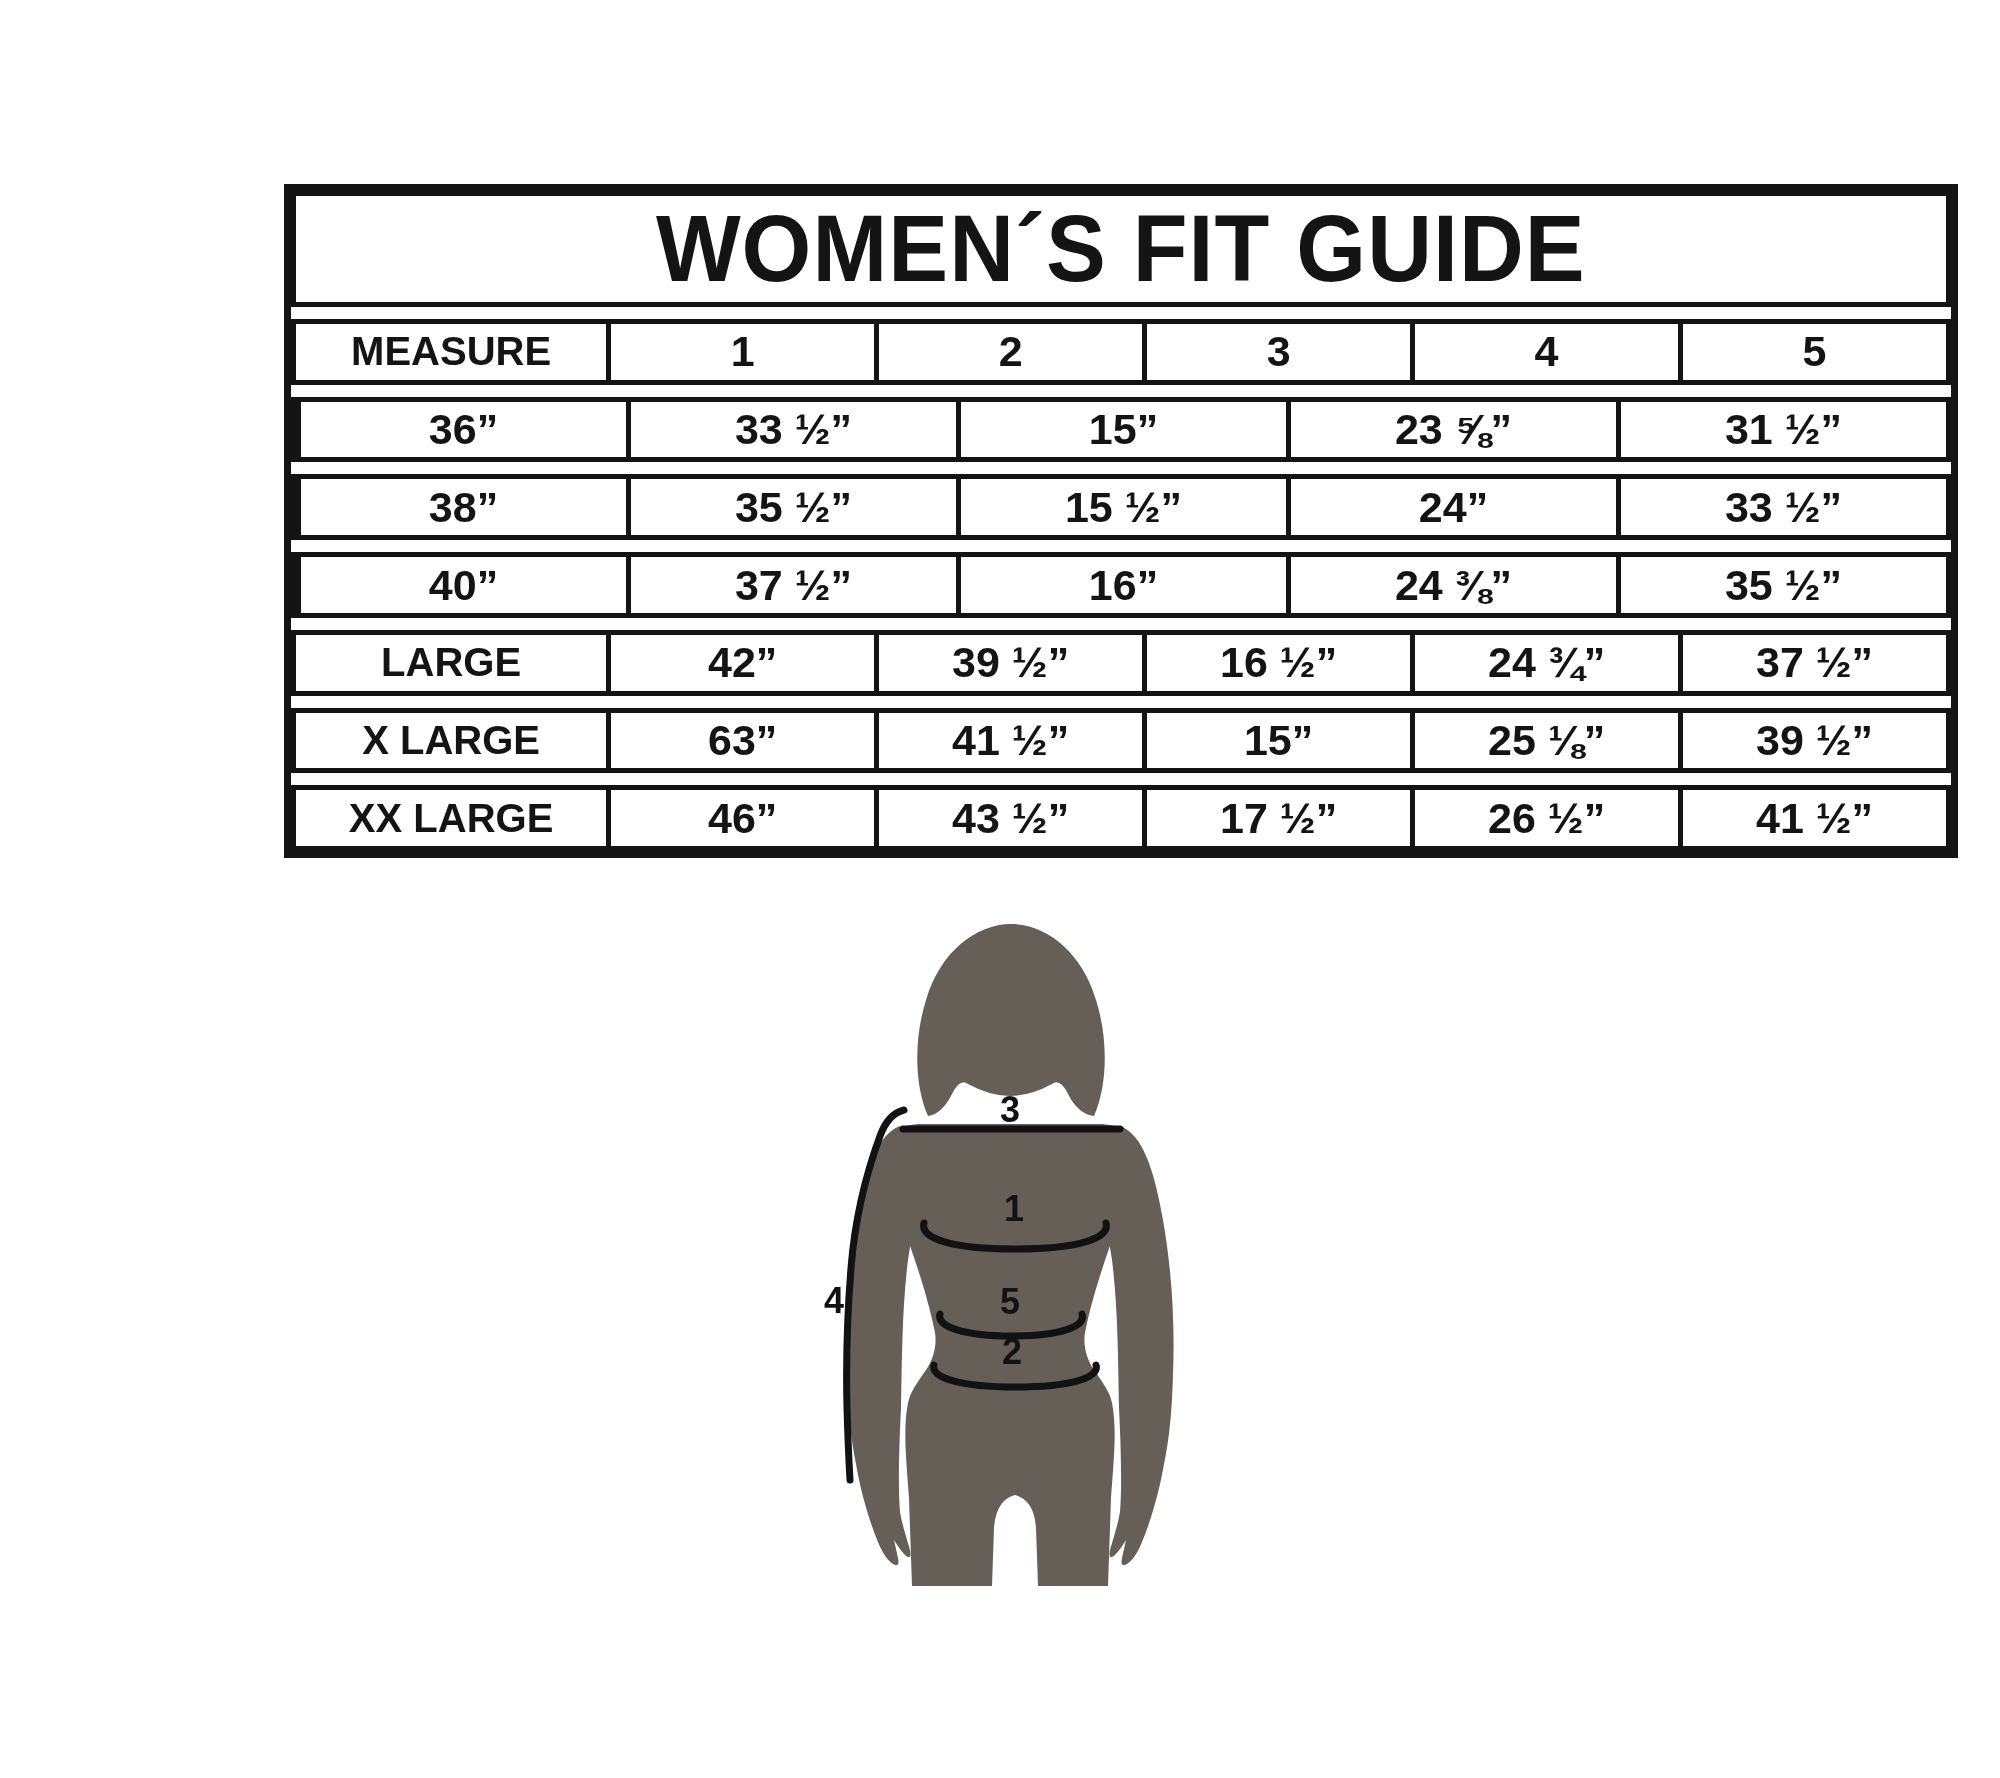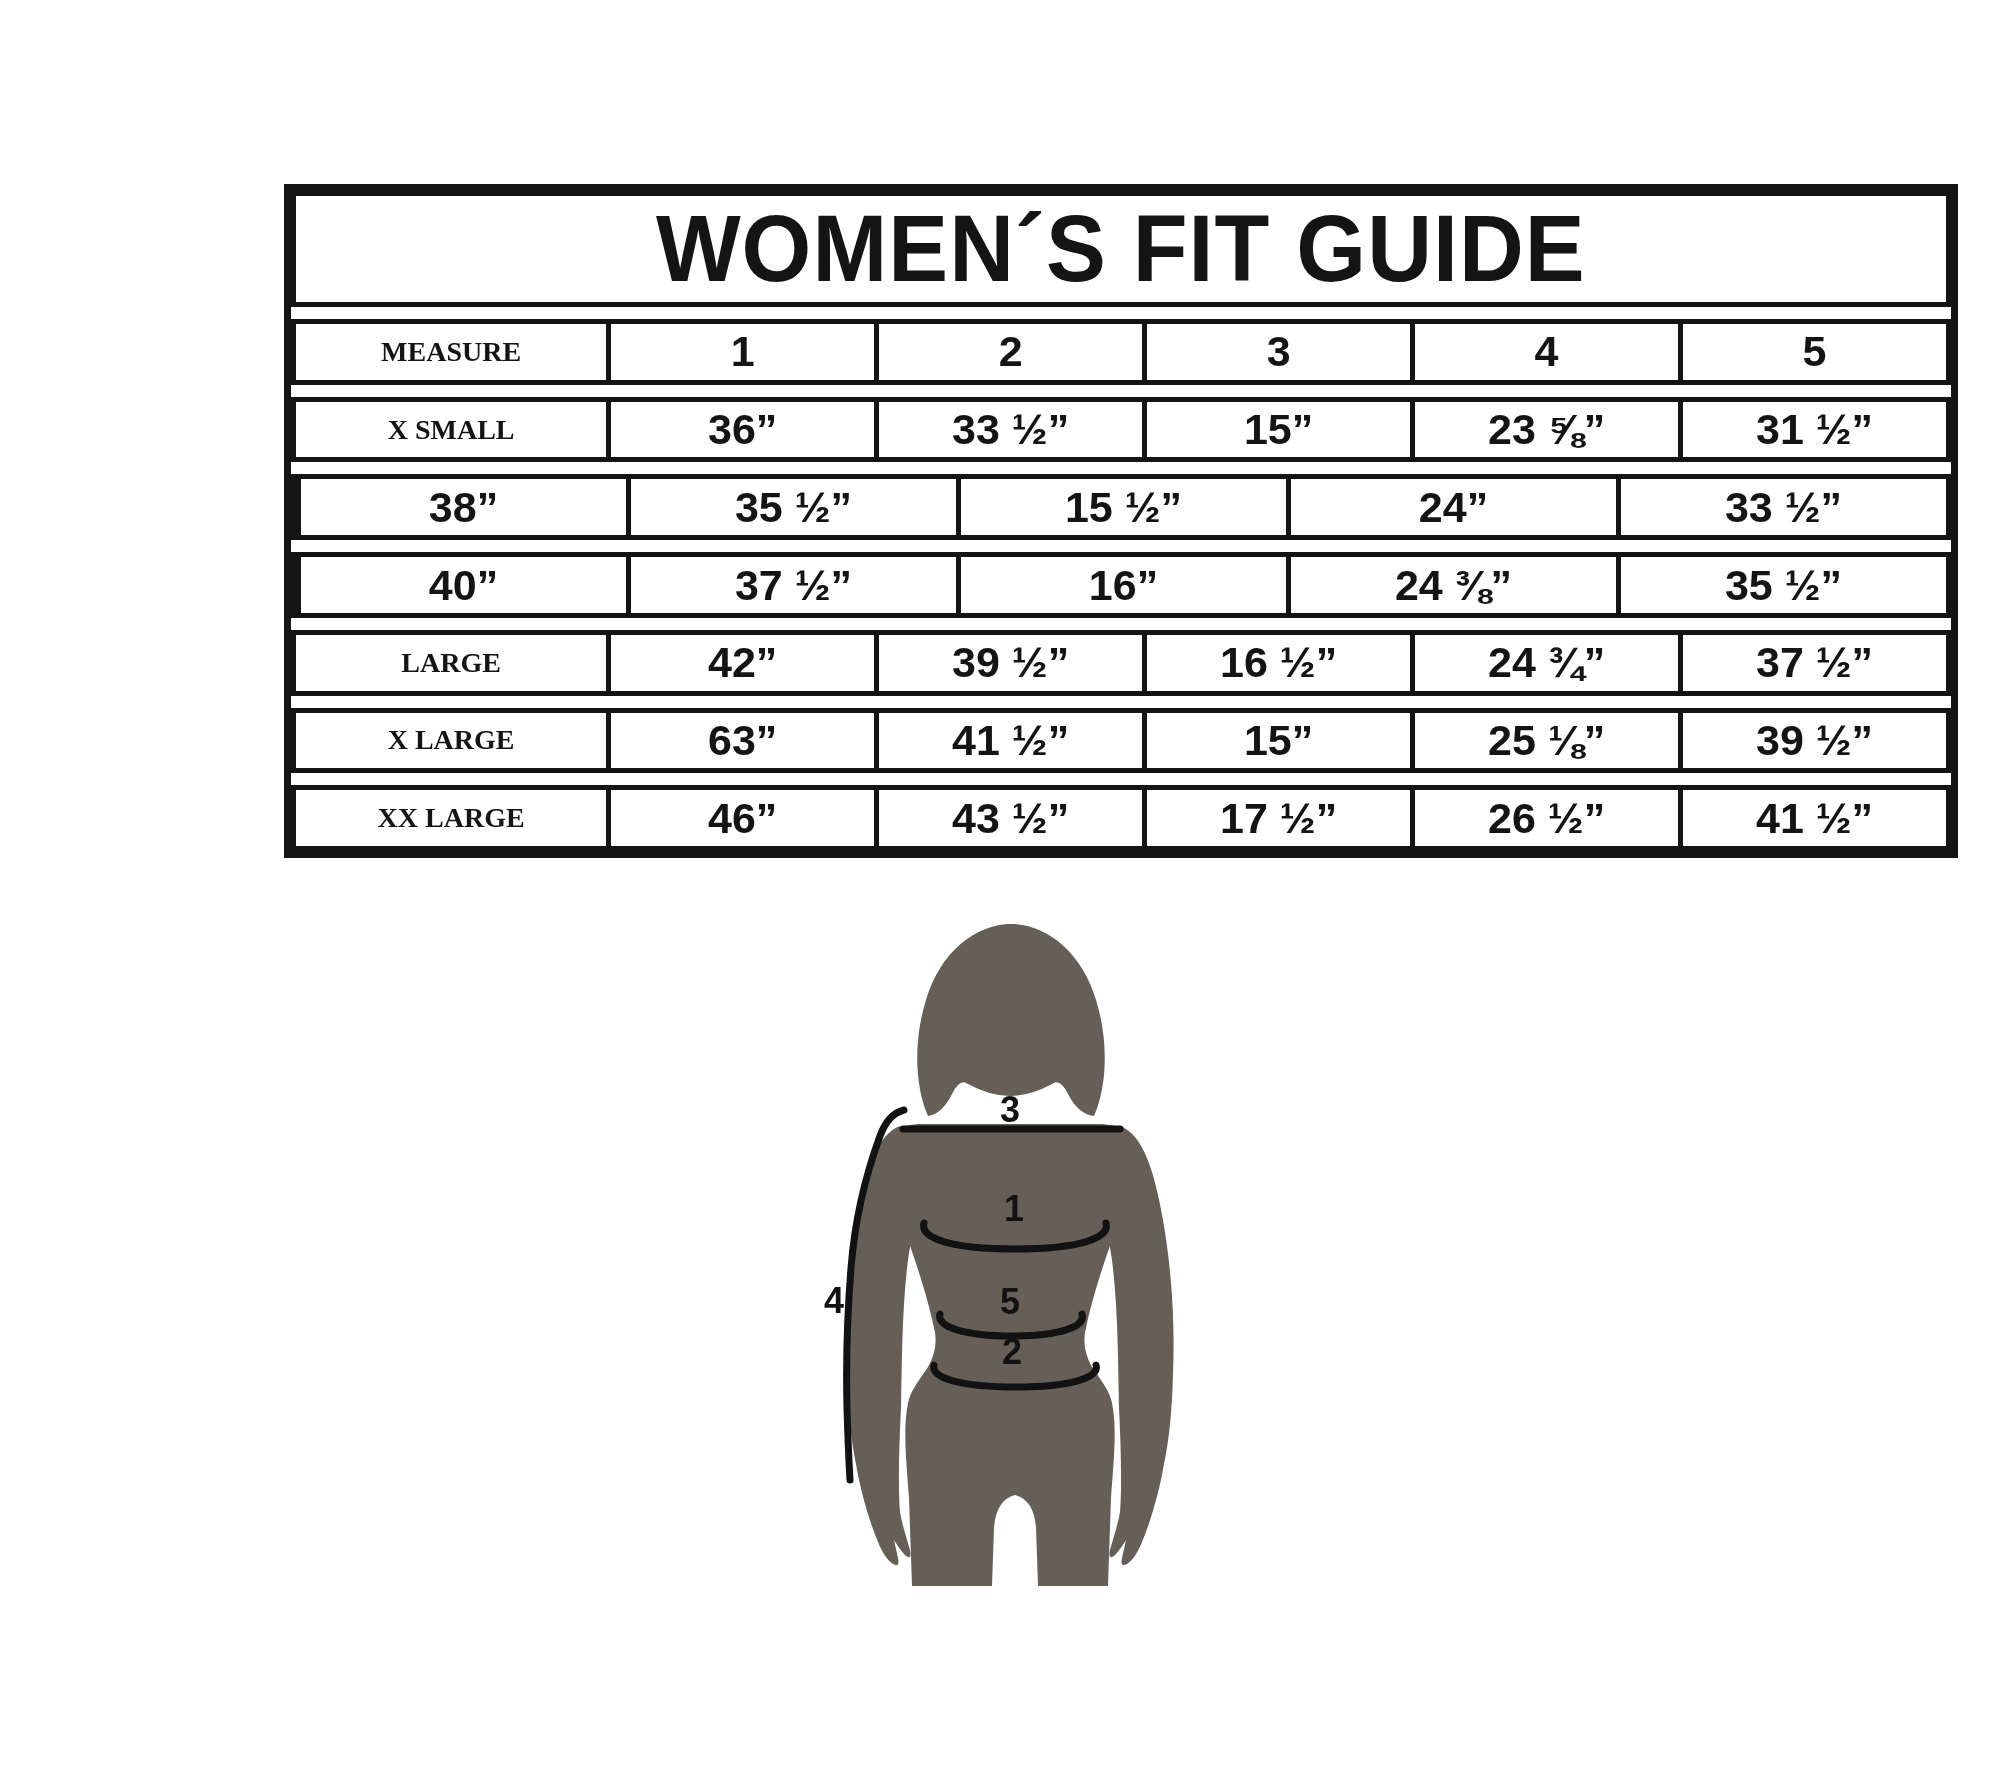--- a/index.html
+++ b/index.html
@@ -37,21 +37,21 @@
     box-sizing:border-box;
     border:5px solid #141414;
     display:flex;align-items:stretch;
   }
   .cell{
     box-sizing:border-box;
     display:flex;align-items:center;justify-content:center;
     font-weight:bold;
     white-space:nowrap;
   }
-  .cell.size-col{flex:0 0 18.8%;font-size:28px;font-family:Liberation Serif, serif;}
+  .cell.size-col{flex:0 0 18.8%;font-size:40px;}
   .cell.val-col{flex:1 1 0;border-left:5px solid #141414;font-size:43px;}
   
   .figure-svg{position:absolute;left:790px;top:888px;}
   .fig-num{
     font-family:"Liberation Sans", sans-serif;
     font-size:36px;font-weight:bold;fill:#121212;
   }
 </style>
 </head>
 <body>
@@ -67,21 +67,20 @@
     <div class="t-row">
       <div class="cell size-col">MEASURE</div>
       <div class="cell val-col">1</div>
       <div class="cell val-col">2</div>
       <div class="cell val-col">3</div>
       <div class="cell val-col">4</div>
       <div class="cell val-col">5</div>
     </div>
 
     <div class="t-row">
-      <div class="cell size-col">X SMALL</div>
       <div class="cell val-col">36”</div>
       <div class="cell val-col">33 ½”</div>
       <div class="cell val-col">15”</div>
       <div class="cell val-col">23 ⅝”</div>
       <div class="cell val-col">31 ½”</div>
     </div>
 
     <div class="t-row">
       <div class="cell val-col">38”</div>
       <div class="cell val-col">35 ½”</div>

